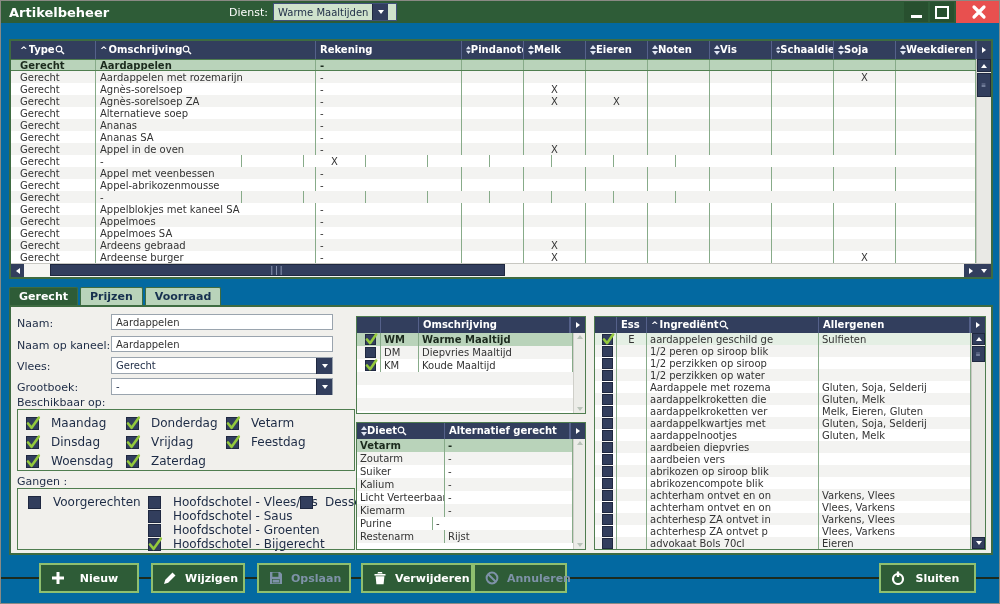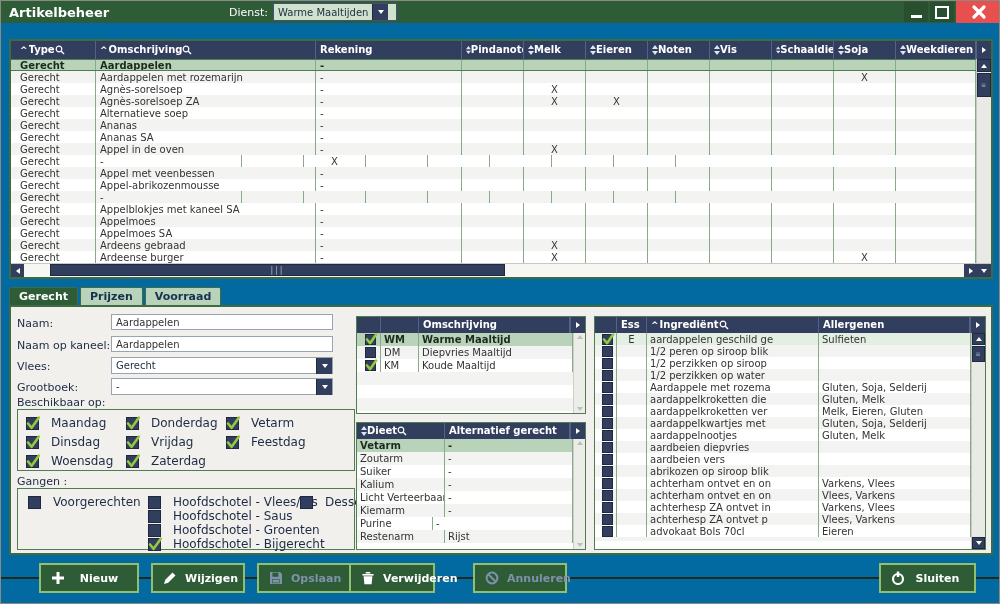--- a/index.html
+++ b/index.html
@@ -827,20 +827,28 @@
               </div>
               <div class="cell" style="width: 30px; justify-content: center; padding-left: 0px;"></div>
               <div class="cell" style="width: 172px;">abrikozen op siroop blik</div>
               <div class="cell" style="flex: 1 1 0%;"></div>
             </div>
             <div class="srow" style="height: 12px;">
               <div class="cell" style="width: 22px; justify-content: center;">
                 <span class="cb" style="width: 11px; height: 11px;"></span>
               </div>
               <div class="cell" style="width: 30px; justify-content: center; padding-left: 0px;"></div>
+              <div class="cell" style="width: 172px;">abrikozencompote blik</div>
+              <div class="cell" style="flex: 1 1 0%;"></div>
+            </div>
+            <div class="srow" style="height: 12px;">
+              <div class="cell" style="width: 22px; justify-content: center;">
+                <span class="cb" style="width: 11px; height: 11px;"></span>
+              </div>
+              <div class="cell" style="width: 30px; justify-content: center; padding-left: 0px;"></div>
               <div class="cell" style="width: 172px;">achterham ontvet en on</div>
               <div class="cell" style="flex: 1 1 0%;">Varkens, Vlees</div>
             </div>
             <div class="srow" style="height: 12px;">
               <div class="cell" style="width: 22px; justify-content: center;">
                 <span class="cb" style="width: 11px; height: 11px;"></span>
               </div>
               <div class="cell" style="width: 30px; justify-content: center; padding-left: 0px;"></div>
               <div class="cell" style="width: 172px;">achterham ontvet en on</div>
               <div class="cell" style="flex: 1 1 0%;">Vlees, Varkens</div>
@@ -908,21 +916,21 @@
         <span class="bicon">
           <svg width="14" height="14" viewBox="0 0 14 14">
             <path d="M1 1h10l2 2v10H1z" fill="#7e92a8"></path>
             <rect x="3.4" y="1.6" width="6" height="4.2" fill="#2e5c37"></rect>
             <rect x="3" y="8" width="7.6" height="4.2" fill="#2e5c37"></rect>
             <rect x="3.6" y="8.6" width="6.4" height="3" fill="#7e92a8"></rect>
           </svg>
         </span>
         <span class="blabel">Opslaan</span>
       </div>
-      <div class="bigbtn" style="left: 348px; width: 86px;">
+      <div class="bigbtn" style="left: 360px; width: 112px;">
         <span class="bicon">
           <svg width="14" height="14" viewBox="0 0 14 14">
             <rect x="1.5" y="3" width="11" height="1.6" fill="#fff"></rect>
             <path d="M5 1h4l.6 1.6H4.4z" fill="#fff"></path>
             <path d="M2.6 5.2h8.8l-.8 8H3.4z" fill="#fff"></path>
           </svg>
         </span>
         <span class="blabel">Verwijderen</span>
       </div>
       <div class="bigbtn disabled" style="left: 472px; width: 94px;">

